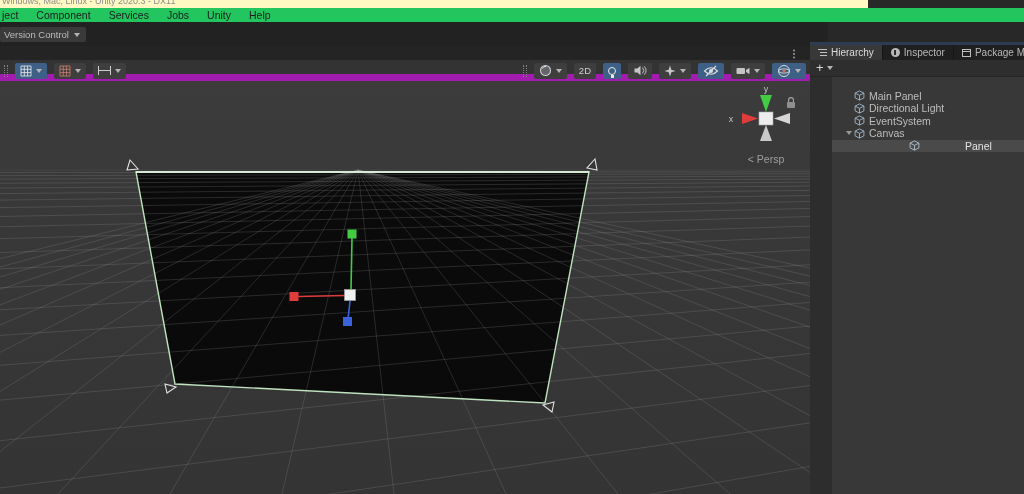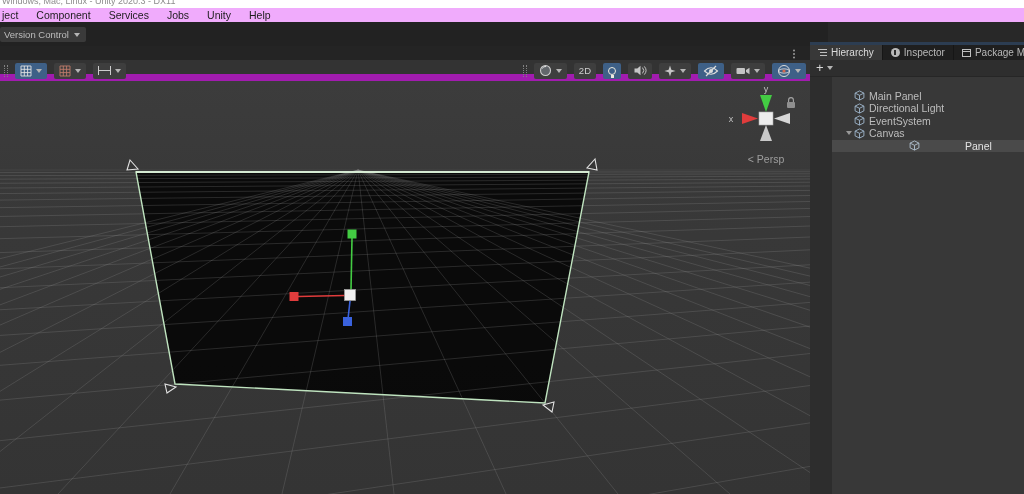--- a/index.html
+++ b/index.html
@@ -1,24 +1,24 @@
 <!DOCTYPE html>
 <html><head>
 <meta charset="utf-8">
 <style>
   html,body{margin:0;padding:0;background:#1b1b1b;}
   *{box-sizing:border-box;font-family:"Liberation Sans",sans-serif;}
   #app{position:relative;width:1024px;height:494px;overflow:hidden;background:#282828;}
 
   
-  #title-strip{position:absolute;left:0;top:0;width:1024px;height:8px;background:#ffffff;overflow:hidden;}
+  #title-strip{position:absolute;left:0;top:0;width:868px;height:8px;background:#fef9c3;overflow:hidden;}
   #title-strip span{position:absolute;left:2px;top:-4px;font-size:9px;color:#8d8d8d;white-space:nowrap;}
 
   
-  #menu-bar{position:absolute;left:0;top:8px;width:1024px;height:14px;background:#f0abfc;display:flex;align-items:center;gap:0;}
+  #menu-bar{position:absolute;left:0;top:8px;width:1024px;height:14px;background:#22c55e;display:flex;align-items:center;gap:0;}
   .menu-item{font-size:10.5px;color:#1d1d1d;padding:0 9px;line-height:14px;white-space:nowrap;}
   .menu-item:first-child{padding-left:2px;}
 
   
   #main-toolbar{position:absolute;left:0;top:22px;width:828px;height:24px;background:#222222;}
   #version-control-btn{position:absolute;left:0;top:5px;height:15px;width:86px;background:#3a3a3a;border-radius:2px;display:flex;align-items:center;gap:5px;padding:0 5px 0 4px;}
   #version-control-btn span{font-size:9.5px;color:#bdbdbd;white-space:nowrap;overflow:hidden;}
   .caret-down{width:0;height:0;border-left:3.5px solid transparent;border-right:3.5px solid transparent;border-top:4px solid #b5b5b5;flex:none;}
   #play-controls{position:absolute;left:586px;top:26px;display:flex;gap:2px;}
   .play-btn{width:23px;height:16px;background:#3a3a3a;border-radius:2px;display:flex;align-items:center;justify-content:center;}

